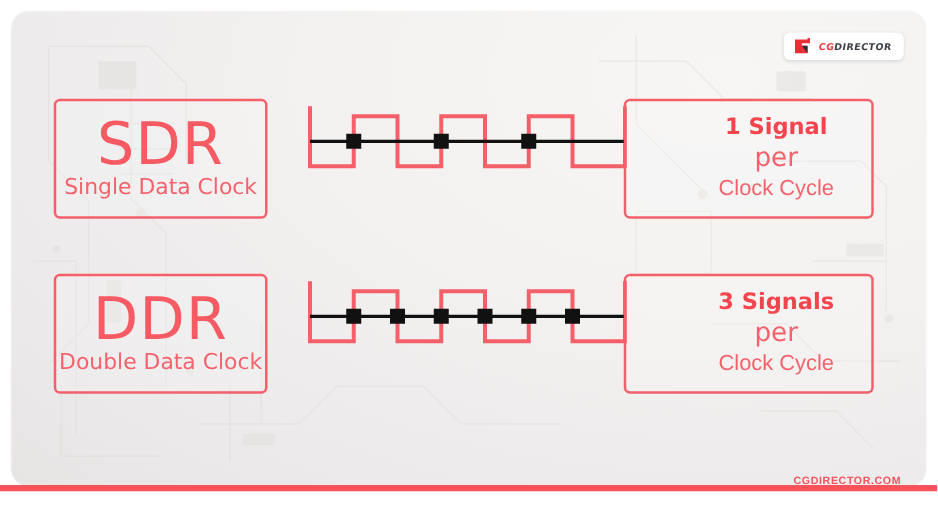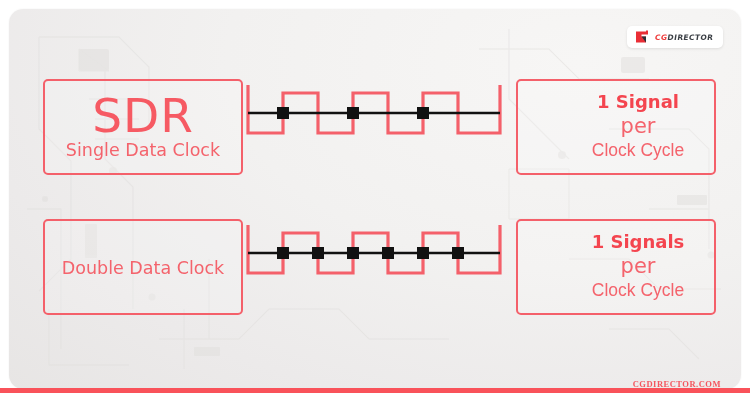--- a/index.html
+++ b/index.html
@@ -37,39 +37,39 @@
     color:#3b3f45;white-space:nowrap;transform:skewX(-9deg);
   }
   #logo .wordmark .cg{color:#ef3c3c;}
 
   
   .row{position:absolute;left:0;width:732px;height:120px;}
   #row-sdr{top:70px;}
   #row-ddr{top:210px;}
 
   .label-box{
-    position:absolute;left:34px;top:0;width:200px;height:96px;
+    position:absolute;left:34px;top:0;width:171px;height:96px;
     border:2px solid #f4606a;border-radius:5px;
     background:rgba(255,255,255,0.16);
     display:flex;flex-direction:column;align-items:center;justify-content:center;
     box-sizing:border-box;
   }
   .label-box .big{
     font-family:"DejaVu Sans", sans-serif;
     font-size:47px;line-height:.95;font-weight:400;
     color:#f65a63;letter-spacing:1px;
   }
   .label-box .small{
     font-family:"DejaVu Sans", sans-serif;
     font-size:17.5px;line-height:1.1;color:#f4636c;margin-top:3px;
     white-space:nowrap;
   }
 
   .result-box{
-    position:absolute;left:507px;top:0;width:200px;height:96px;
+    position:absolute;left:490px;top:0;width:200px;height:96px;
     border:2px solid #f4606a;border-radius:5px;
     background:rgba(255,255,255,0.16);
     display:flex;flex-direction:column;align-items:center;justify-content:center;
     box-sizing:border-box;
     padding-left:44px;
   }
   .result-box .r1{
     font-family:"DejaVu Sans", sans-serif;
     font-size:18px;font-weight:bold;color:#f4454f;line-height:1.15;
   }
@@ -83,21 +83,21 @@
   }
 
   .wave{position:absolute;left:225px;top:-8px;width:280px;height:112px;}
 
   
   #bottombar{
     position:absolute;left:0;top:388px;width:750px;height:5px;background:#f9525a;
   }
   #watermark{
     position:absolute;right:20px;top:370px;
-    font-family:Liberation Serif, serif;
+    font-family:Liberation Sans, sans-serif;
     font-size:8.5px;font-weight:bold;letter-spacing:.5px;color:#f4555e;
   }
 </style>
 </head>
 <body>
 
 <div id="stage">
 
   <div id="card">
 
@@ -171,37 +171,38 @@
       <div class="result-box">
         <div class="r1">1 Signal</div>
         <div class="r2">per</div>
         <div class="r3">Clock Cycle</div>
       </div>
     </div>
 
     <div class="row" id="row-ddr">
 
       <div class="label-box">
+        <div class="big">DDR</div>
         <div class="small">Double Data Clock</div>
       </div>
 
       <svg class="wave" viewBox="0 0 280 112">
         <path d="M14 14 L14 62 L49 62 L49 22 L84 22 L84 62 L119 62 L119 22 L154 22 L154 62 L189 62 L189 22 L224 22 L224 62 L266 62 L266 14" fill="none" stroke="#f4606a" stroke-width="3.2" stroke-linejoin="miter"></path>
         <line x1="14" y1="42" x2="266" y2="42" stroke="#111111" stroke-width="2.6"></line>
 
         <rect x="43" y="36" width="12" height="12" fill="#111111"></rect>
         <rect x="78" y="36" width="12" height="12" fill="#111111"></rect>
         <rect x="113" y="36" width="12" height="12" fill="#111111"></rect>
         <rect x="148" y="36" width="12" height="12" fill="#111111"></rect>
         <rect x="183" y="36" width="12" height="12" fill="#111111"></rect>
         <rect x="218" y="36" width="12" height="12" fill="#111111"></rect>
       </svg>
 
       <div class="result-box">
-        <div class="r1">1 Signals</div>
+        <div class="r1">3 Signals</div>
         <div class="r2">per</div>
         <div class="r3">Clock Cycle</div>
       </div>
     </div>
 
     <div id="watermark">CGDIRECTOR.COM</div>
 
   </div>
 
   <div id="bottombar"></div>

